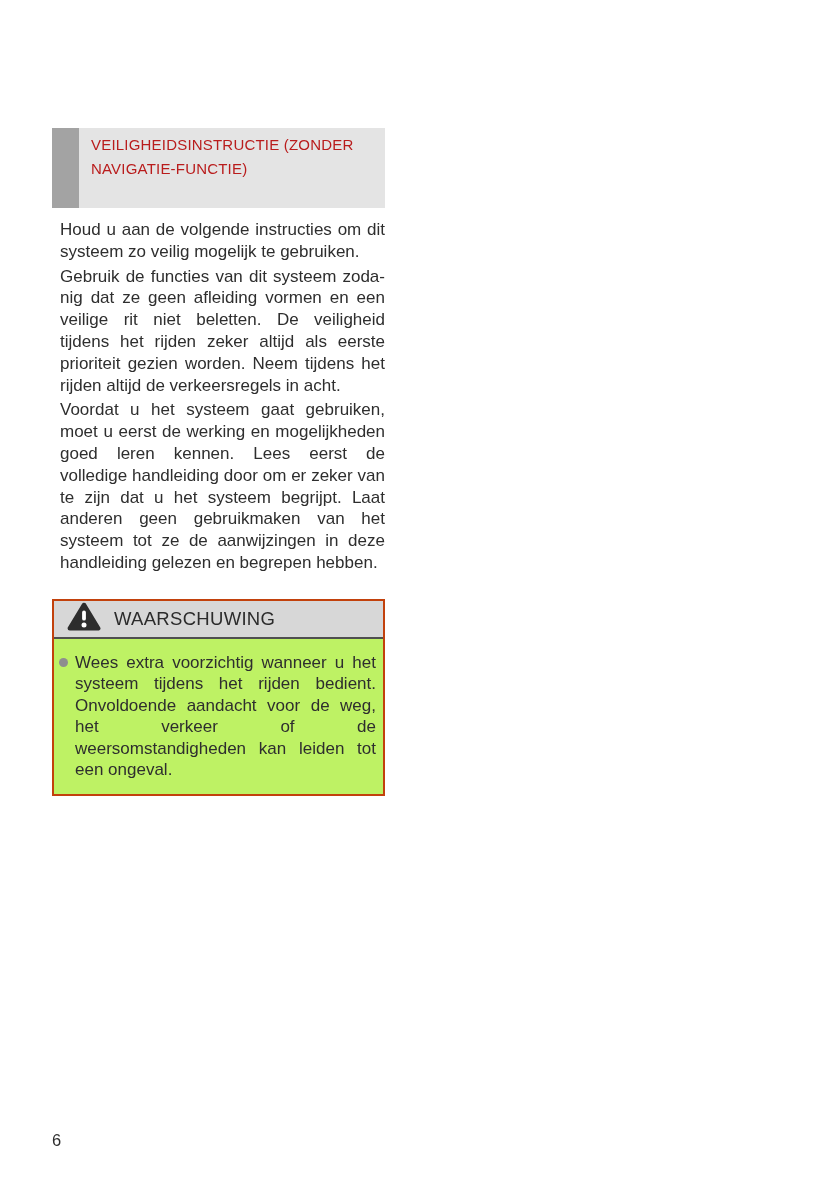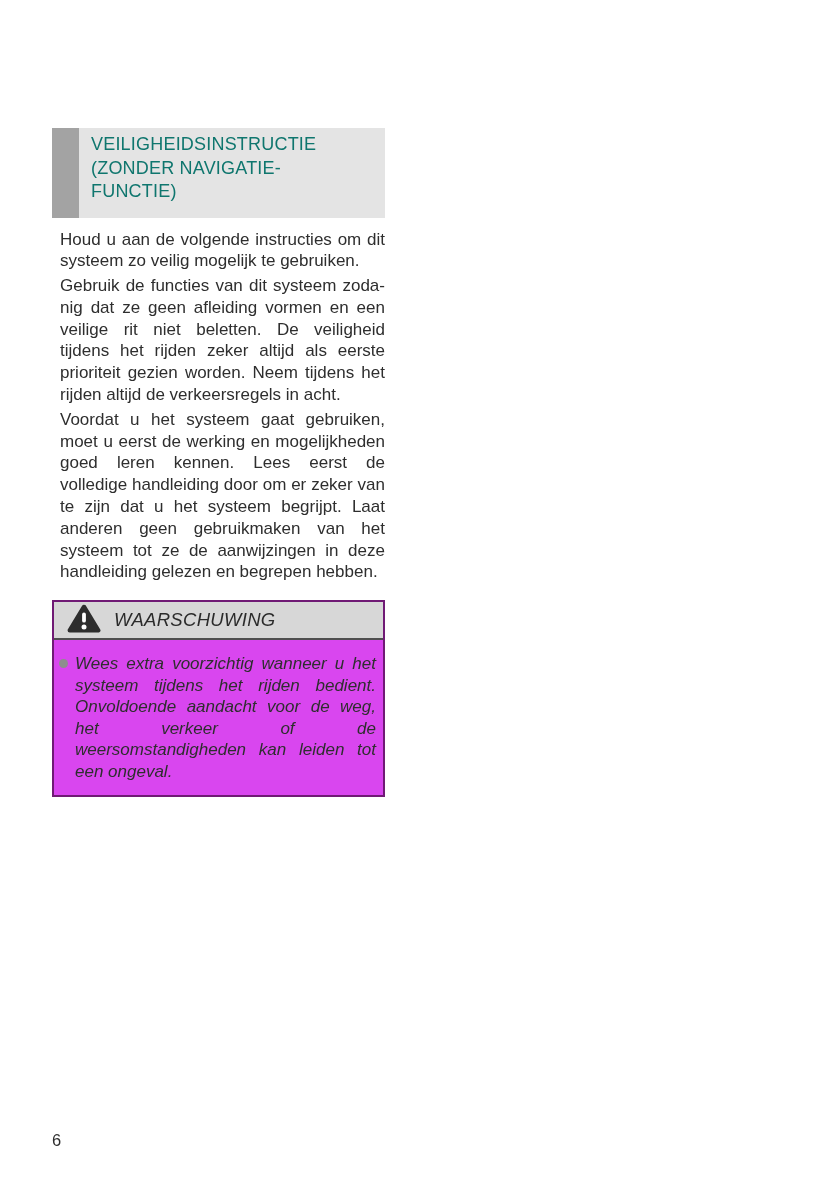--- a/index.html
+++ b/index.html
@@ -26,61 +26,60 @@
     min-height: 80px;
   }
   .section-header .accent-bar {
     width: 27px;
     background: #a3a3a3;
     flex-shrink: 0;
   }
   .section-header .header-text {
     flex: 1;
     background: #e4e4e4;
-    padding: 5px 26px 14px 12px;
-    font-size: 18px;
+    padding: 5px 26px 22px 12px;
+    font-size: 15px;
     line-height: 23.5px;
     letter-spacing: 0.2px;
-    color: #0f766e;
+    color: #b91c1c;
   }
 
   
   .body-text p {
     margin: 3px 0 0 8px;
     font-size: 17px;
     line-height: 21.8px;
     text-align: justify;
     color: #2e2e2e;
   }
   .body-text p:first-child { margin-top: 11px; }
 
   
   .warning-box {
-    margin-top: 17px;
-    border: 2px solid #701a75;
-    font-style: italic;
+    margin-top: 25px;
+    border: 2px solid #c2410c;
   }
   .warning-header {
     display: flex;
     align-items: center;
     height: 36px;
     background: #d7d7d7;
     border-bottom: 2px solid #4f4f4f;
     padding-left: 13px;
   }
   .warning-header .warn-icon { display: block; flex-shrink: 0; }
   .warning-header .warn-label {
     margin-left: 13px;
     font-size: 18.5px;
     letter-spacing: 0.3px;
     color: #2b2b2b;
   }
   .warning-body {
     padding: 13px 7px 13px 5px;
-    background: #d946ef;
+    background: #bef264;
   }
   .warning-item {
     display: flex;
     align-items: flex-start;
   }
   .warning-item .bullet {
     width: 9px;
     height: 9px;
     border-radius: 50%;
     background: #8e8e8e;

